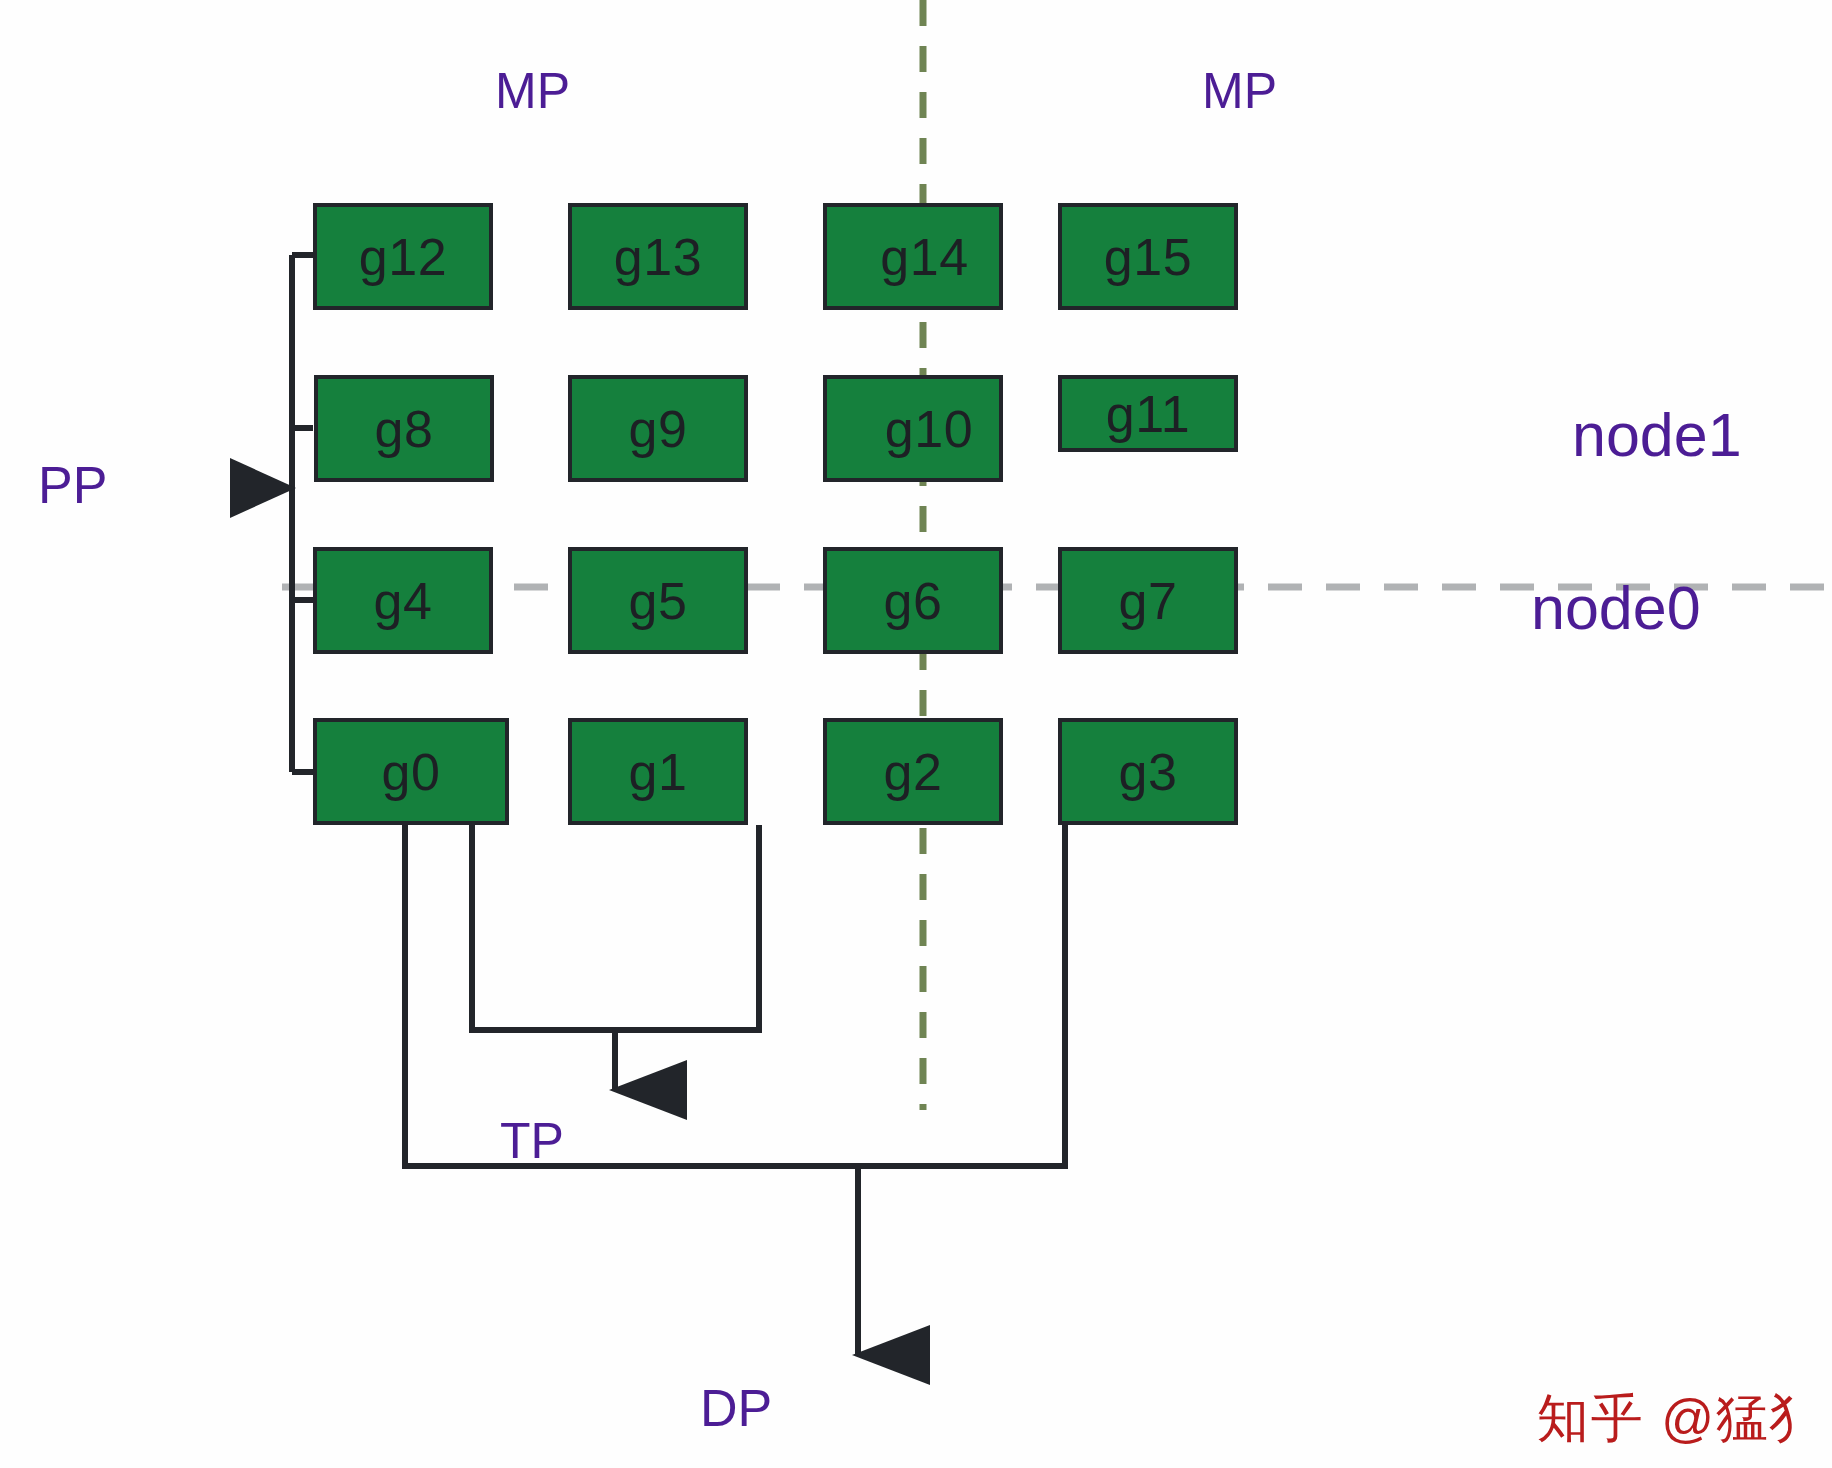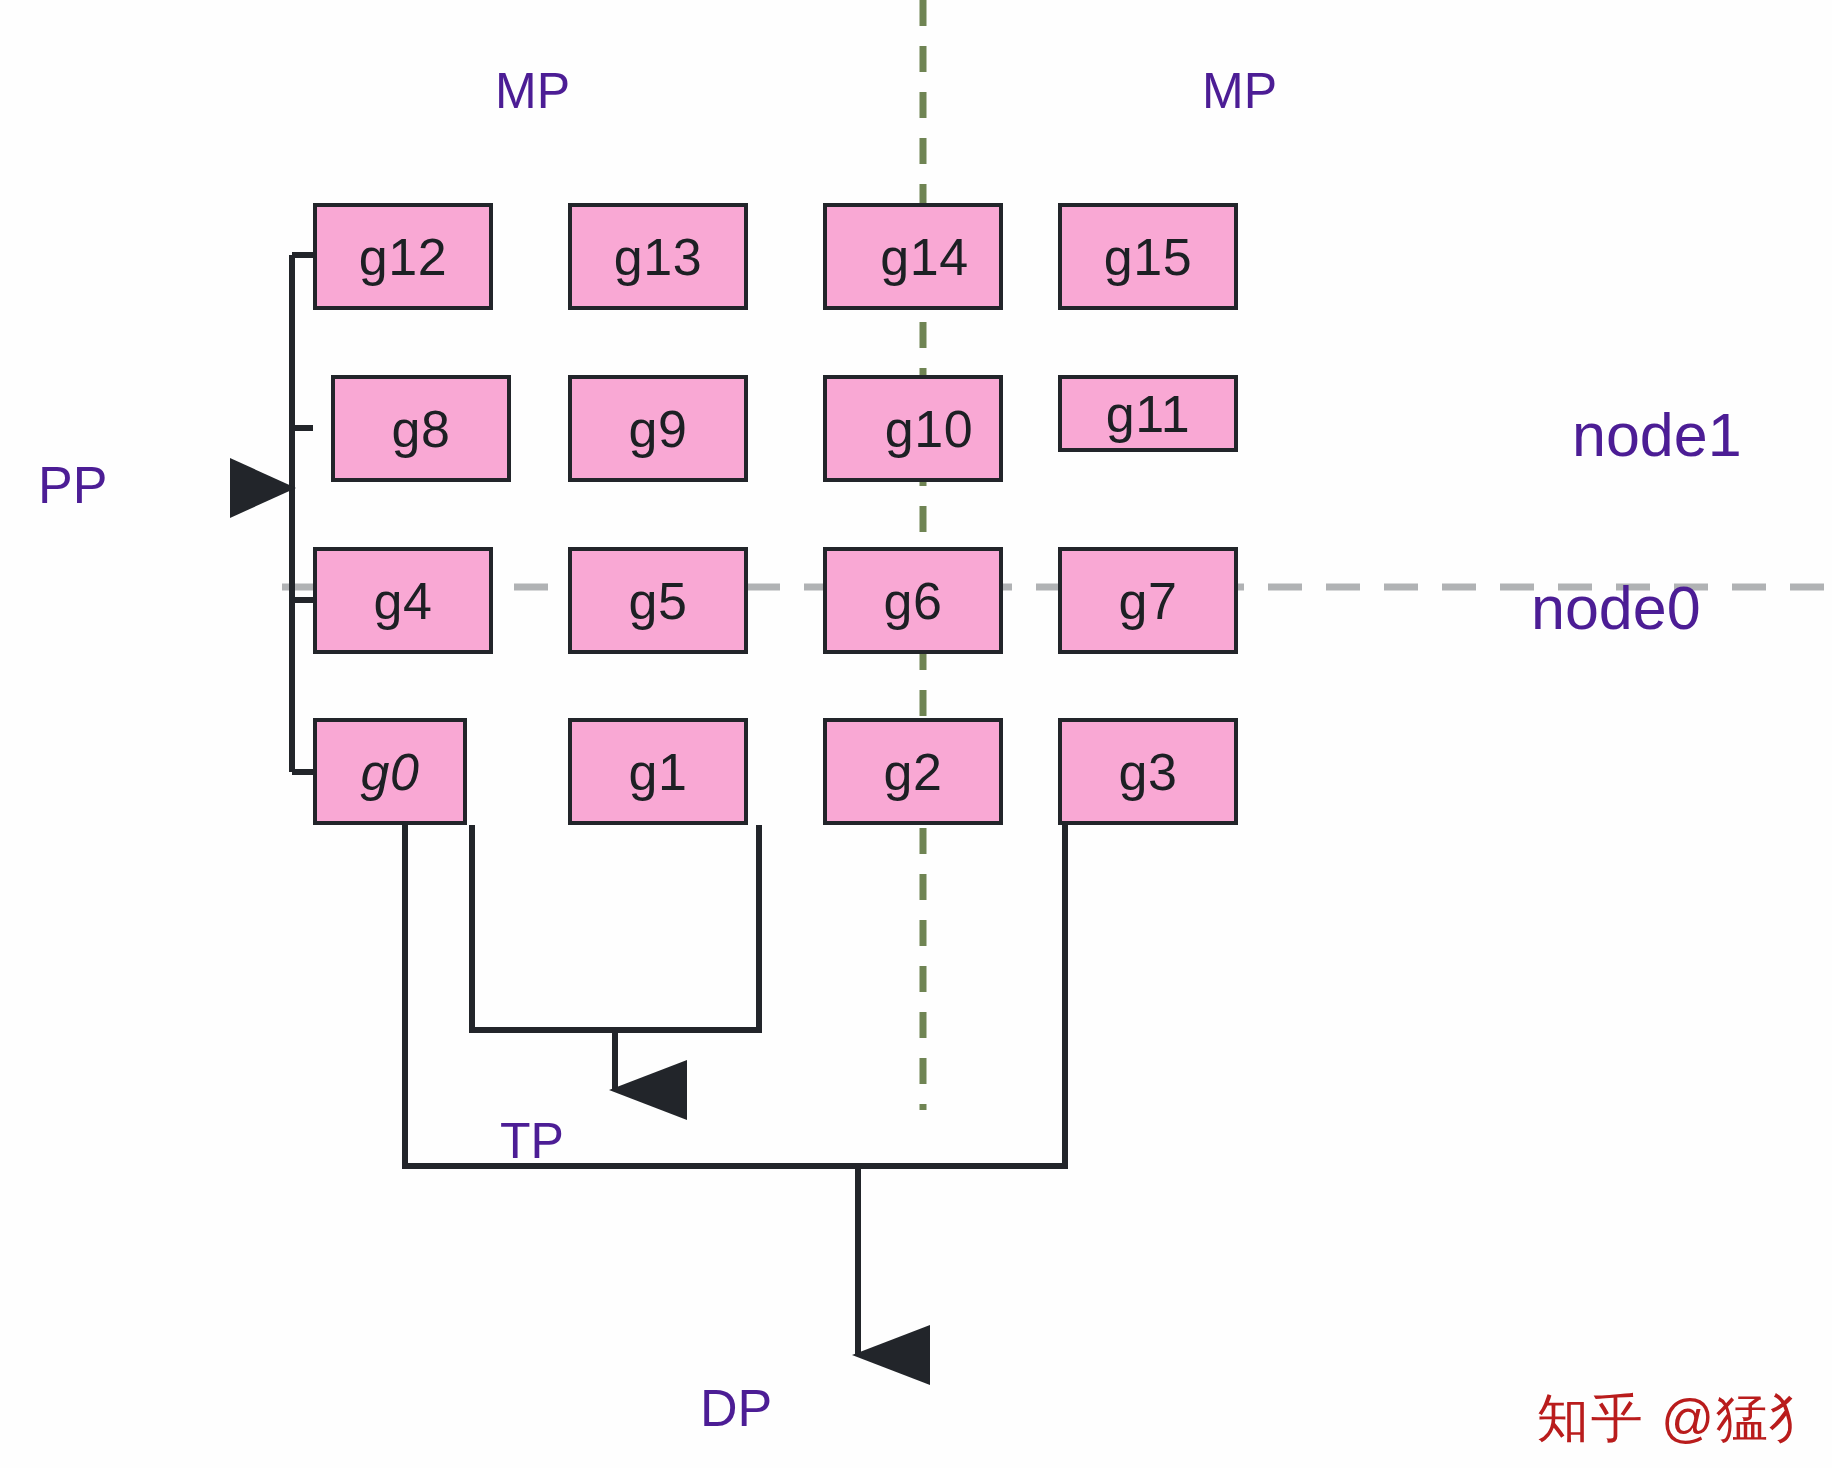--- a/index.html
+++ b/index.html
@@ -21,21 +21,21 @@
     position: absolute;
     left: 0;
     top: 0;
     width: 1832px;
     height: 1468px;
   }
   .gbox {
     position: absolute;
     box-sizing: border-box;
     border: 4px solid #22252a;
-    background: #f9a8d4;
+    background: #15803d;
     display: flex;
     align-items: center;
     justify-content: center;
     font-size: 52px;
     color: #1d2024;
     letter-spacing: 0.5px;
   }
   .lbl {
     position: absolute;
     color: #4c1d95;
@@ -104,30 +104,30 @@
 
   <div class="lbl lbl-pp" style="left:38px; top:455px;">PP</div>
   <div class="lbl lbl-tp" style="left:500px; top:1112px;">TP</div>
   <div class="lbl lbl-dp" style="left:700px; top:1378px;">DP</div>
 
   <div class="gbox" style="left:313px; top:203px; width:180px; height:107px;">g12</div>
   <div class="gbox" style="left:568px; top:203px; width:180px; height:107px;">g13</div>
   <div class="gbox" style="left:823px; top:203px; width:180px; height:107px;padding-left:23px;">g14</div>
   <div class="gbox" style="left:1058px; top:203px; width:180px; height:107px;">g15</div>
 
-  <div class="gbox" style="left:331px; top:375px; width:180px; height:107px;">g8</div>
+  <div class="gbox" style="left:314px; top:375px; width:180px; height:107px;">g8</div>
   <div class="gbox" style="left:568px; top:375px; width:180px; height:107px;">g9</div>
   <div class="gbox" style="left:823px; top:375px; width:180px; height:107px;padding-left:32px;">g10</div>
   <div class="gbox" style="left:1058px; top:375px; width:180px; height:77px;">g11</div>
 
   <div class="gbox" style="left:313px; top:547px; width:180px; height:107px;">g4</div>
   <div class="gbox" style="left:568px; top:547px; width:180px; height:107px;">g5</div>
   <div class="gbox" style="left:823px; top:547px; width:180px; height:107px;">g6</div>
   <div class="gbox" style="left:1058px; top:547px; width:180px; height:107px;">g7</div>
 
-  <div class="gbox" style="left:313px; top:718px; width:154px; height:107px;font-style:italic;">g0</div>
+  <div class="gbox" style="left:313px; top:718px; width:196px; height:107px;">g0</div>
   <div class="gbox" style="left:568px; top:718px; width:180px; height:107px;">g1</div>
   <div class="gbox" style="left:823px; top:718px; width:180px; height:107px;">g2</div>
   <div class="gbox" style="left:1058px; top:718px; width:180px; height:107px;">g3</div>
 
   <div class="watermark">知乎 @猛犭</div>
 
 </div>
 
 </body></html>

